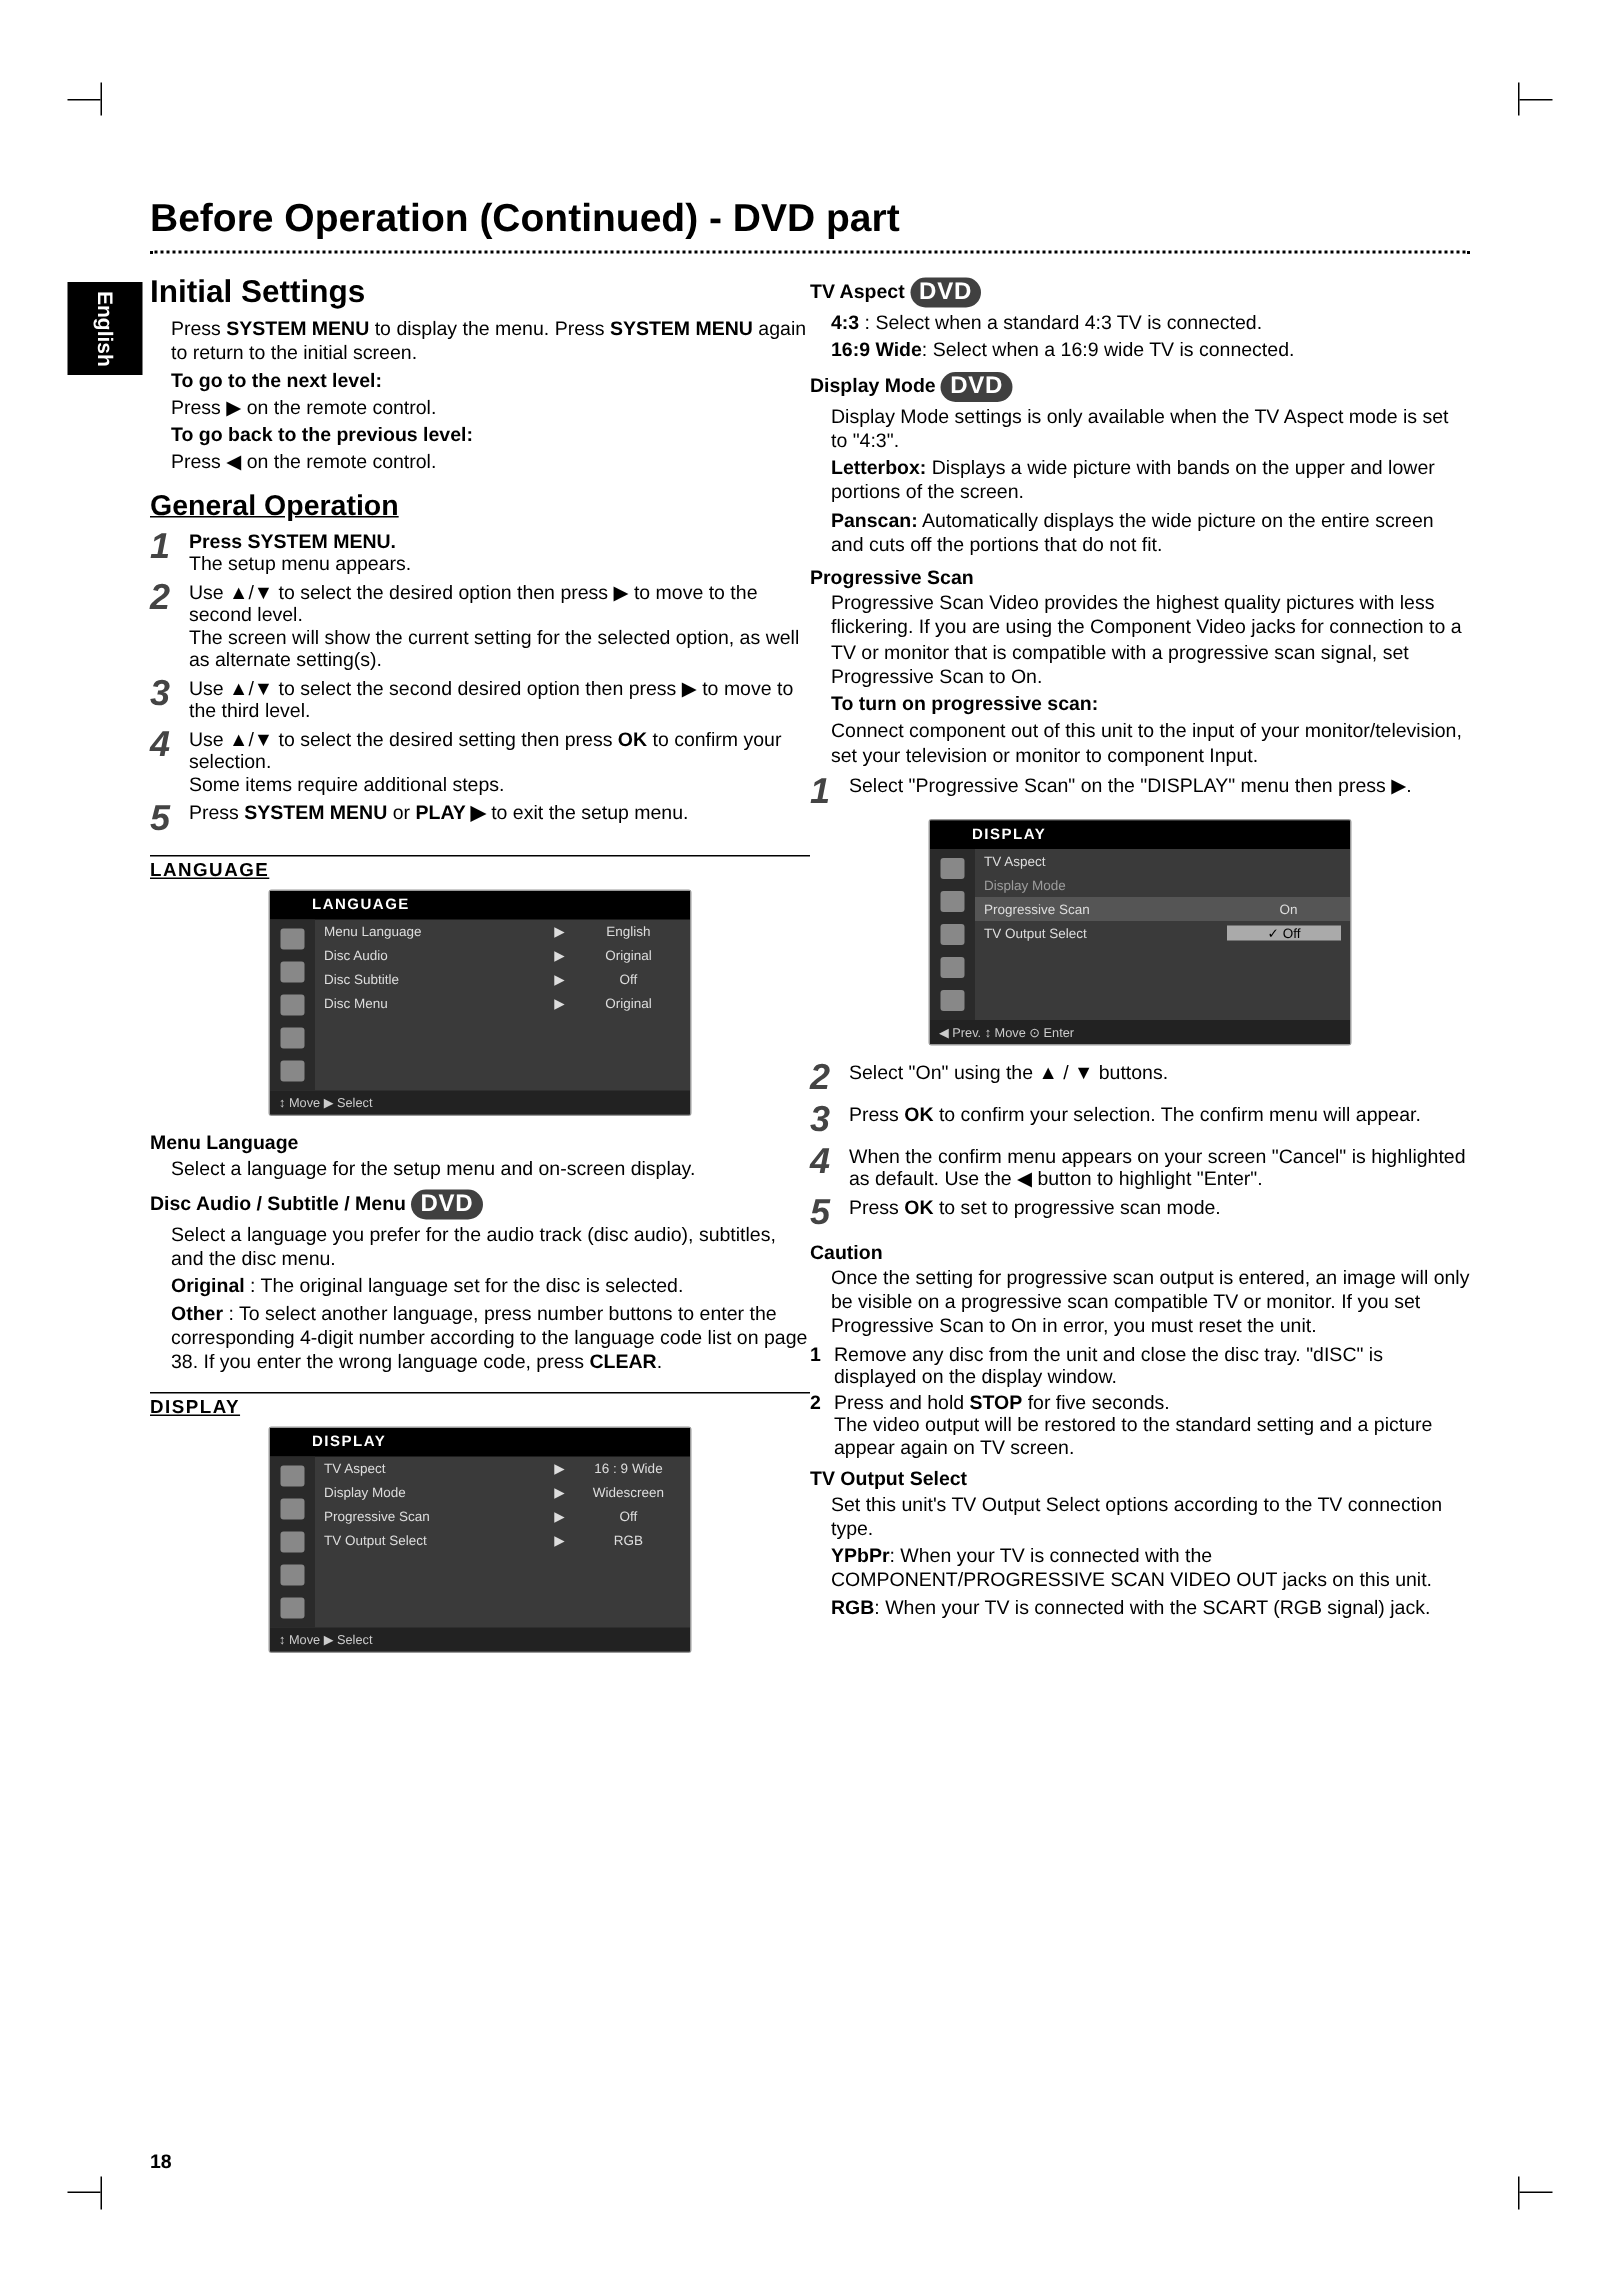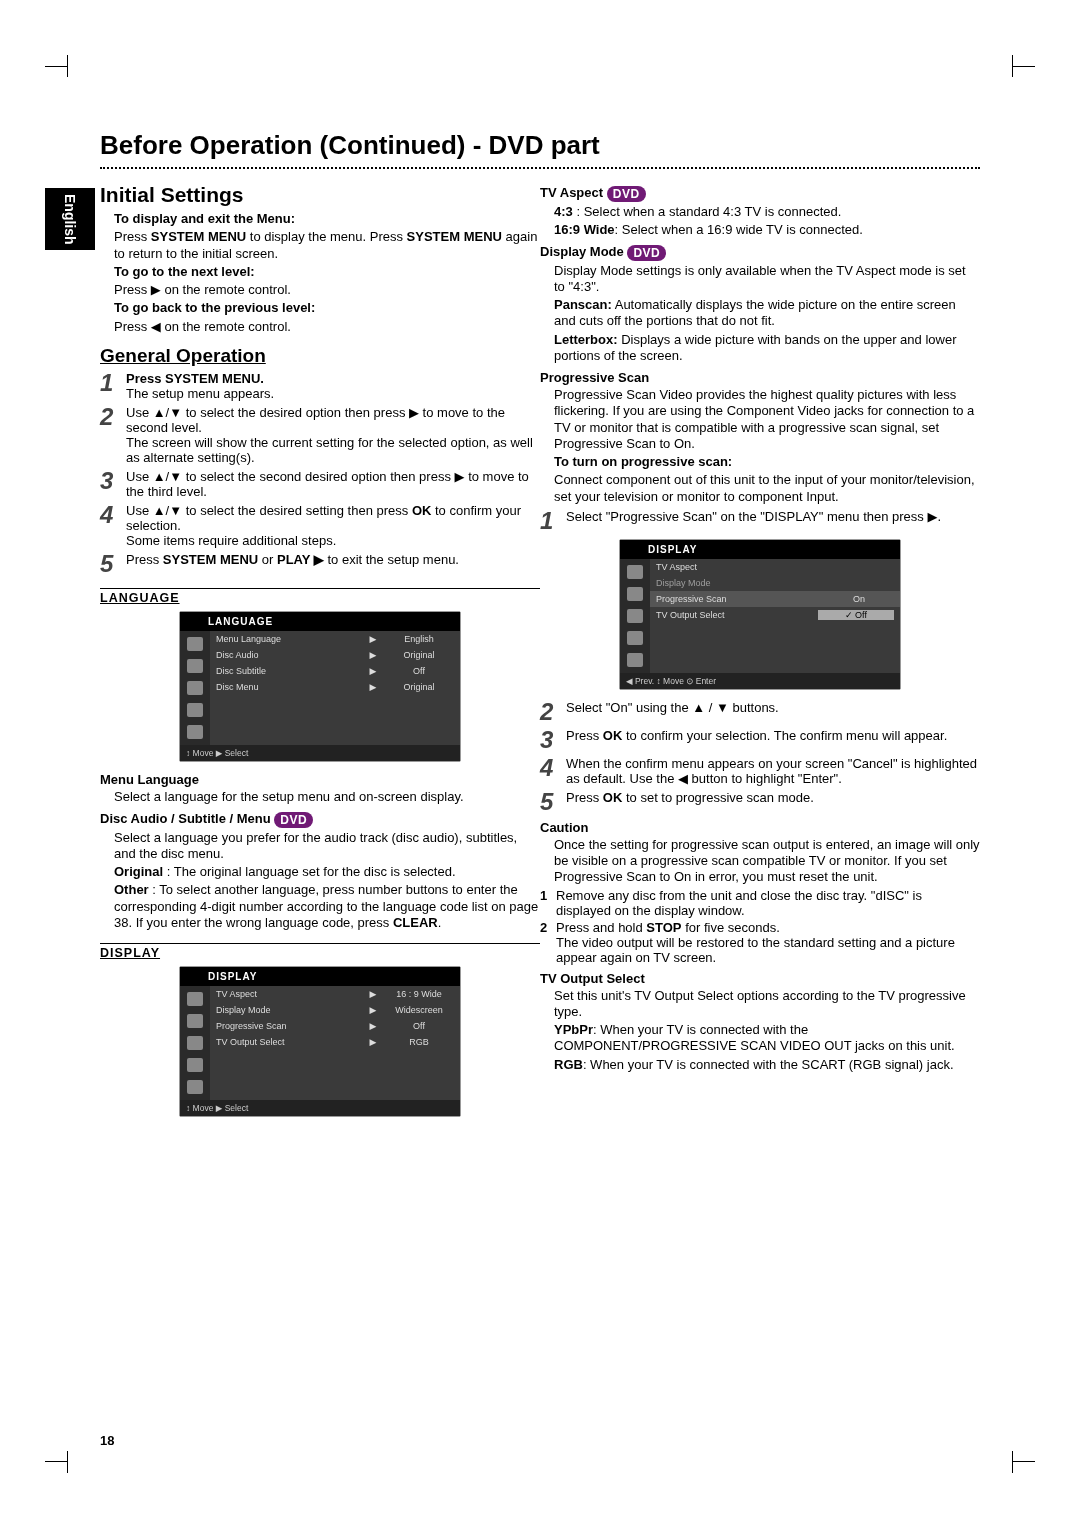--- a/index.html
+++ b/index.html
@@ -77,24 +77,24 @@
     color: #444;
     width: 20px;
     line-height: 1;
     flex-shrink: 0;
   }
   .step-body { flex: 1; }
   .dvd-pill {
     display: inline-flex;
     align-items: center;
     justify-content: center;
-    background: #701a75;
+    background: #404040;
     color: #fff;
     font-weight: bold;
-    font-size: 12px;
+    font-size: 16px;
     border-radius: 10px;
     padding: 1px 6px;
     vertical-align: middle;
     letter-spacing: 0.5px;
   }
   .arrow { font-family: Arial; }
   .osd {
     background: #3a3a3a;
     color: #ddd;
     font-size: 9px;
@@ -156,21 +156,20 @@
 
   <div class="side-tab">English</div>
 
   <div class="title">Before Operation (Continued) - DVD part</div>
 
   <div class="content-flow">
 
     <div class="col">
       <h2>Initial Settings</h2>
       <div class="indent">
-        <p><b>To display and exit the Menu:</b></p>
         <p>Press <b>SYSTEM MENU</b> to display the menu. Press <b>SYSTEM MENU</b> again to return to the initial screen.</p>
         <p><b>To go to the next level:</b></p>
         <p>Press <span class="arrow">▶</span> on the remote control.</p>
         <p><b>To go back to the previous level:</b></p>
         <p>Press <span class="arrow">◀</span> on the remote control.</p>
       </div>
 
       <h3>General Operation</h3>
 
       <div class="step">
@@ -288,22 +287,22 @@
     <div class="col">
       <h4><b>TV Aspect</b> <span class="dvd-pill">DVD</span></h4>
       <div class="indent">
         <p><b>4:3</b> : Select when a standard 4:3 TV is connected.</p>
         <p><b>16:9 Wide</b>: Select when a 16:9 wide TV is connected.</p>
       </div>
 
       <h4><b>Display Mode</b> <span class="dvd-pill">DVD</span></h4>
       <div class="indent">
         <p>Display Mode settings is only available when the TV Aspect mode is set to "4:3".</p>
+        <p><b>Letterbox:</b> Displays a wide picture with bands on the upper and lower portions of the screen.</p>
         <p><b>Panscan:</b> Automatically displays the wide picture on the entire screen and cuts off the portions that do not fit.</p>
-        <p><b>Letterbox:</b> Displays a wide picture with bands on the upper and lower portions of the screen.</p>
       </div>
 
       <h4><b>Progressive Scan</b></h4>
       <div class="indent">
         <p>Progressive Scan Video provides the highest quality pictures with less flickering. If you are using the Component Video jacks for connection to a TV or monitor that is compatible with a progressive scan signal, set Progressive Scan to On.</p>
         <p><b>To turn on progressive scan:</b></p>
         <p>Connect component out of this unit to the input of your monitor/television, set your television or monitor to component Input.</p>
       </div>
 
       <div class="step">
@@ -370,21 +369,21 @@
             <span>Remove any disc from the unit and close the disc tray. "dISC" is displayed on the display window.</span>
           </li>
         <li>
             <span class="num">2</span>
             <span>Press and hold <b>STOP</b> for five seconds.<br>The video output will be restored to the standard setting and a picture appear again on TV screen.</span>
           </li>
       </ul>
 
       <h4><b>TV Output Select</b></h4>
       <div class="indent">
-        <p>Set this unit's TV Output Select options according to the TV progressive type.</p>
+        <p>Set this unit's TV Output Select options according to the TV connection type.</p>
         <p><b>YPbPr</b>: When your TV is connected with the COMPONENT/PROGRESSIVE SCAN VIDEO OUT jacks on this unit.</p>
         <p><b>RGB</b>: When your TV is connected with the SCART (RGB signal) jack.</p>
       </div>
     </div>
   </div>
 
   <div class="pagenum">18</div>
 </div>
 
 </body></html>

